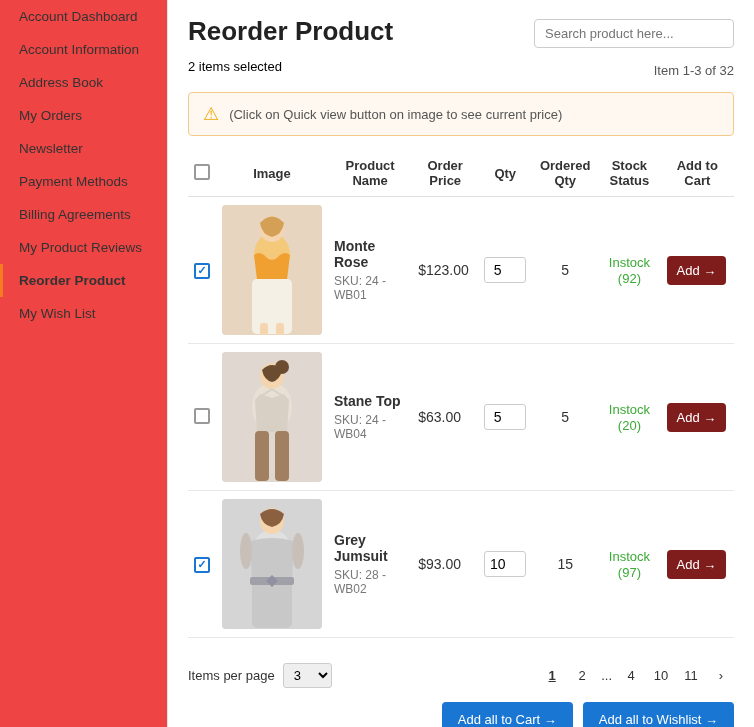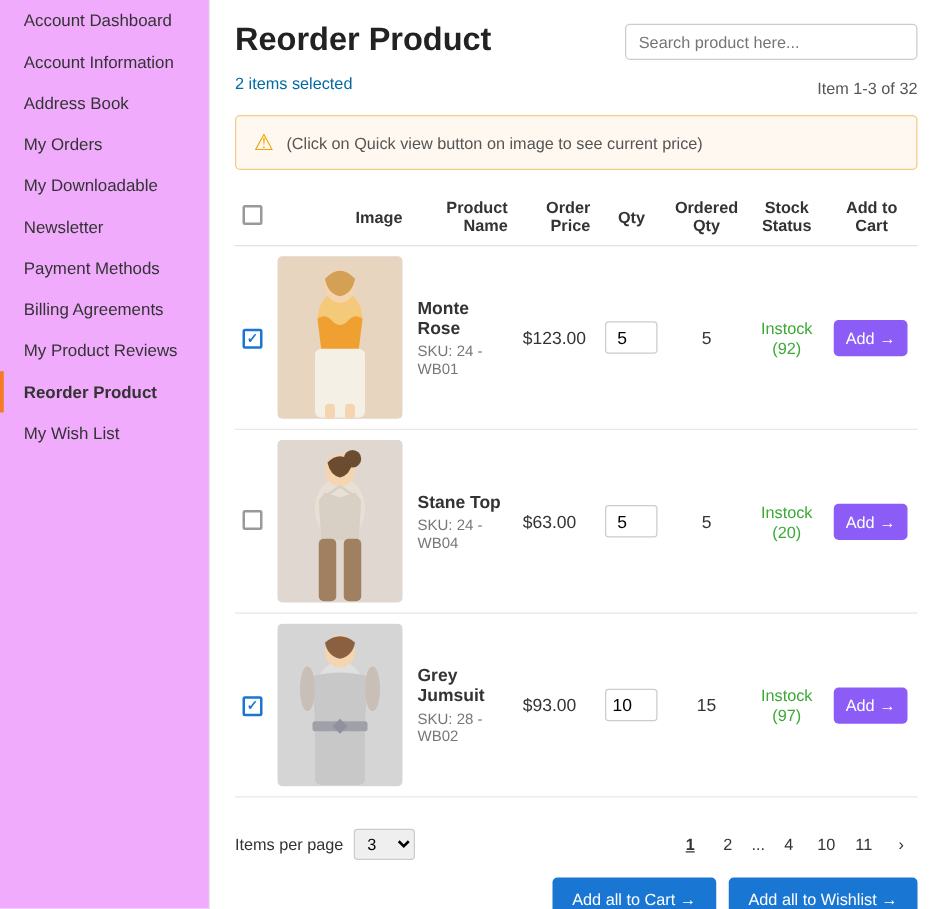--- a/index.html
+++ b/index.html
@@ -4,21 +4,21 @@
   <style>
     * { box-sizing: border-box; margin: 0; padding: 0; }
     body { font-family: Arial, sans-serif; font-size: 14px; color: #333; background: #fff; display: flex; height: 727px; overflow: hidden; }
 
     
     .sidebar {
       width: 168px;
       min-width: 168px;
       border-right: 1px solid #e5e5e5;
       padding: 0;
-      background: #f0abfc;
+      background: #ef4444;
     }
     .sidebar-item {
       display: block;
       padding: 9px 16px;
       color: #333;
       text-decoration: none;
       font-size: 13.5px;
       cursor: pointer;
       border-left: 3px solid transparent;
     }
@@ -37,39 +37,39 @@
 
     .page-title {
       font-size: 26px;
       font-weight: bold;
       color: #222;
       margin-bottom: 4px;
     }
 
     .items-selected {
       font-size: 13px;
-      color: #0369a1;
+      color: #000000;
       margin-bottom: 8px;
     }
 
     
     .top-row {
       display: flex;
       justify-content: space-between;
       align-items: center;
       margin-bottom: 8px;
     }
 
     .search-box {
       border: 1px solid #ccc;
       border-radius: 4px;
       padding: 6px 10px;
       font-size: 13px;
       color: #999;
-      width: 234px;
+      width: 200px;
       outline: none;
     }
 
     .item-count {
       font-size: 13px;
       color: #555;
     }
     .item-count strong { font-weight: normal; }
 
     
@@ -89,21 +89,21 @@
       font-size: 18px;
       color: #f0a500;
     }
 
     
     .product-table {
       width: 100%;
       border-collapse: collapse;
     }
     .product-table th {
-      text-align: right;
+      text-align: center;
       font-size: 13px;
       font-weight: bold;
       color: #333;
       padding: 8px 6px;
       border-bottom: 1px solid #e0e0e0;
     }
     .product-table td {
       padding: 8px 6px;
       vertical-align: middle;
       border-bottom: 1px solid #e8e8e8;
@@ -157,21 +157,21 @@
       font-size: 14px;
     }
 
     .stock-status {
       color: #3aaa35;
       font-size: 13px;
       font-weight: 500;
     }
 
     .add-btn {
-      background: #8b5cf6;
+      background: #7f1d1d;
       color: white;
       border: none;
       border-radius: 4px;
       padding: 7px 10px;
       font-size: 13px;
       cursor: pointer;
       display: flex;
       align-items: center;
       gap: 4px;
       white-space: nowrap;
@@ -270,21 +270,20 @@
     }
   </style>
 </head>
 <body>
 
 <nav class="sidebar">
   <a class="sidebar-item">Account Dashboard</a>
   <a class="sidebar-item">Account Information</a>
   <a class="sidebar-item">Address Book</a>
   <a class="sidebar-item">My Orders</a>
-  <a class="sidebar-item">My Downloadable</a>
   <a class="sidebar-item">Newsletter</a>
   <a class="sidebar-item">Payment Methods</a>
   <a class="sidebar-item">Billing Agreements</a>
   <a class="sidebar-item">My Product Reviews</a>
   <a class="sidebar-item active">Reorder Product</a>
   <a class="sidebar-item">My Wish List</a>
 </nav>
 
 <main class="main">
 

